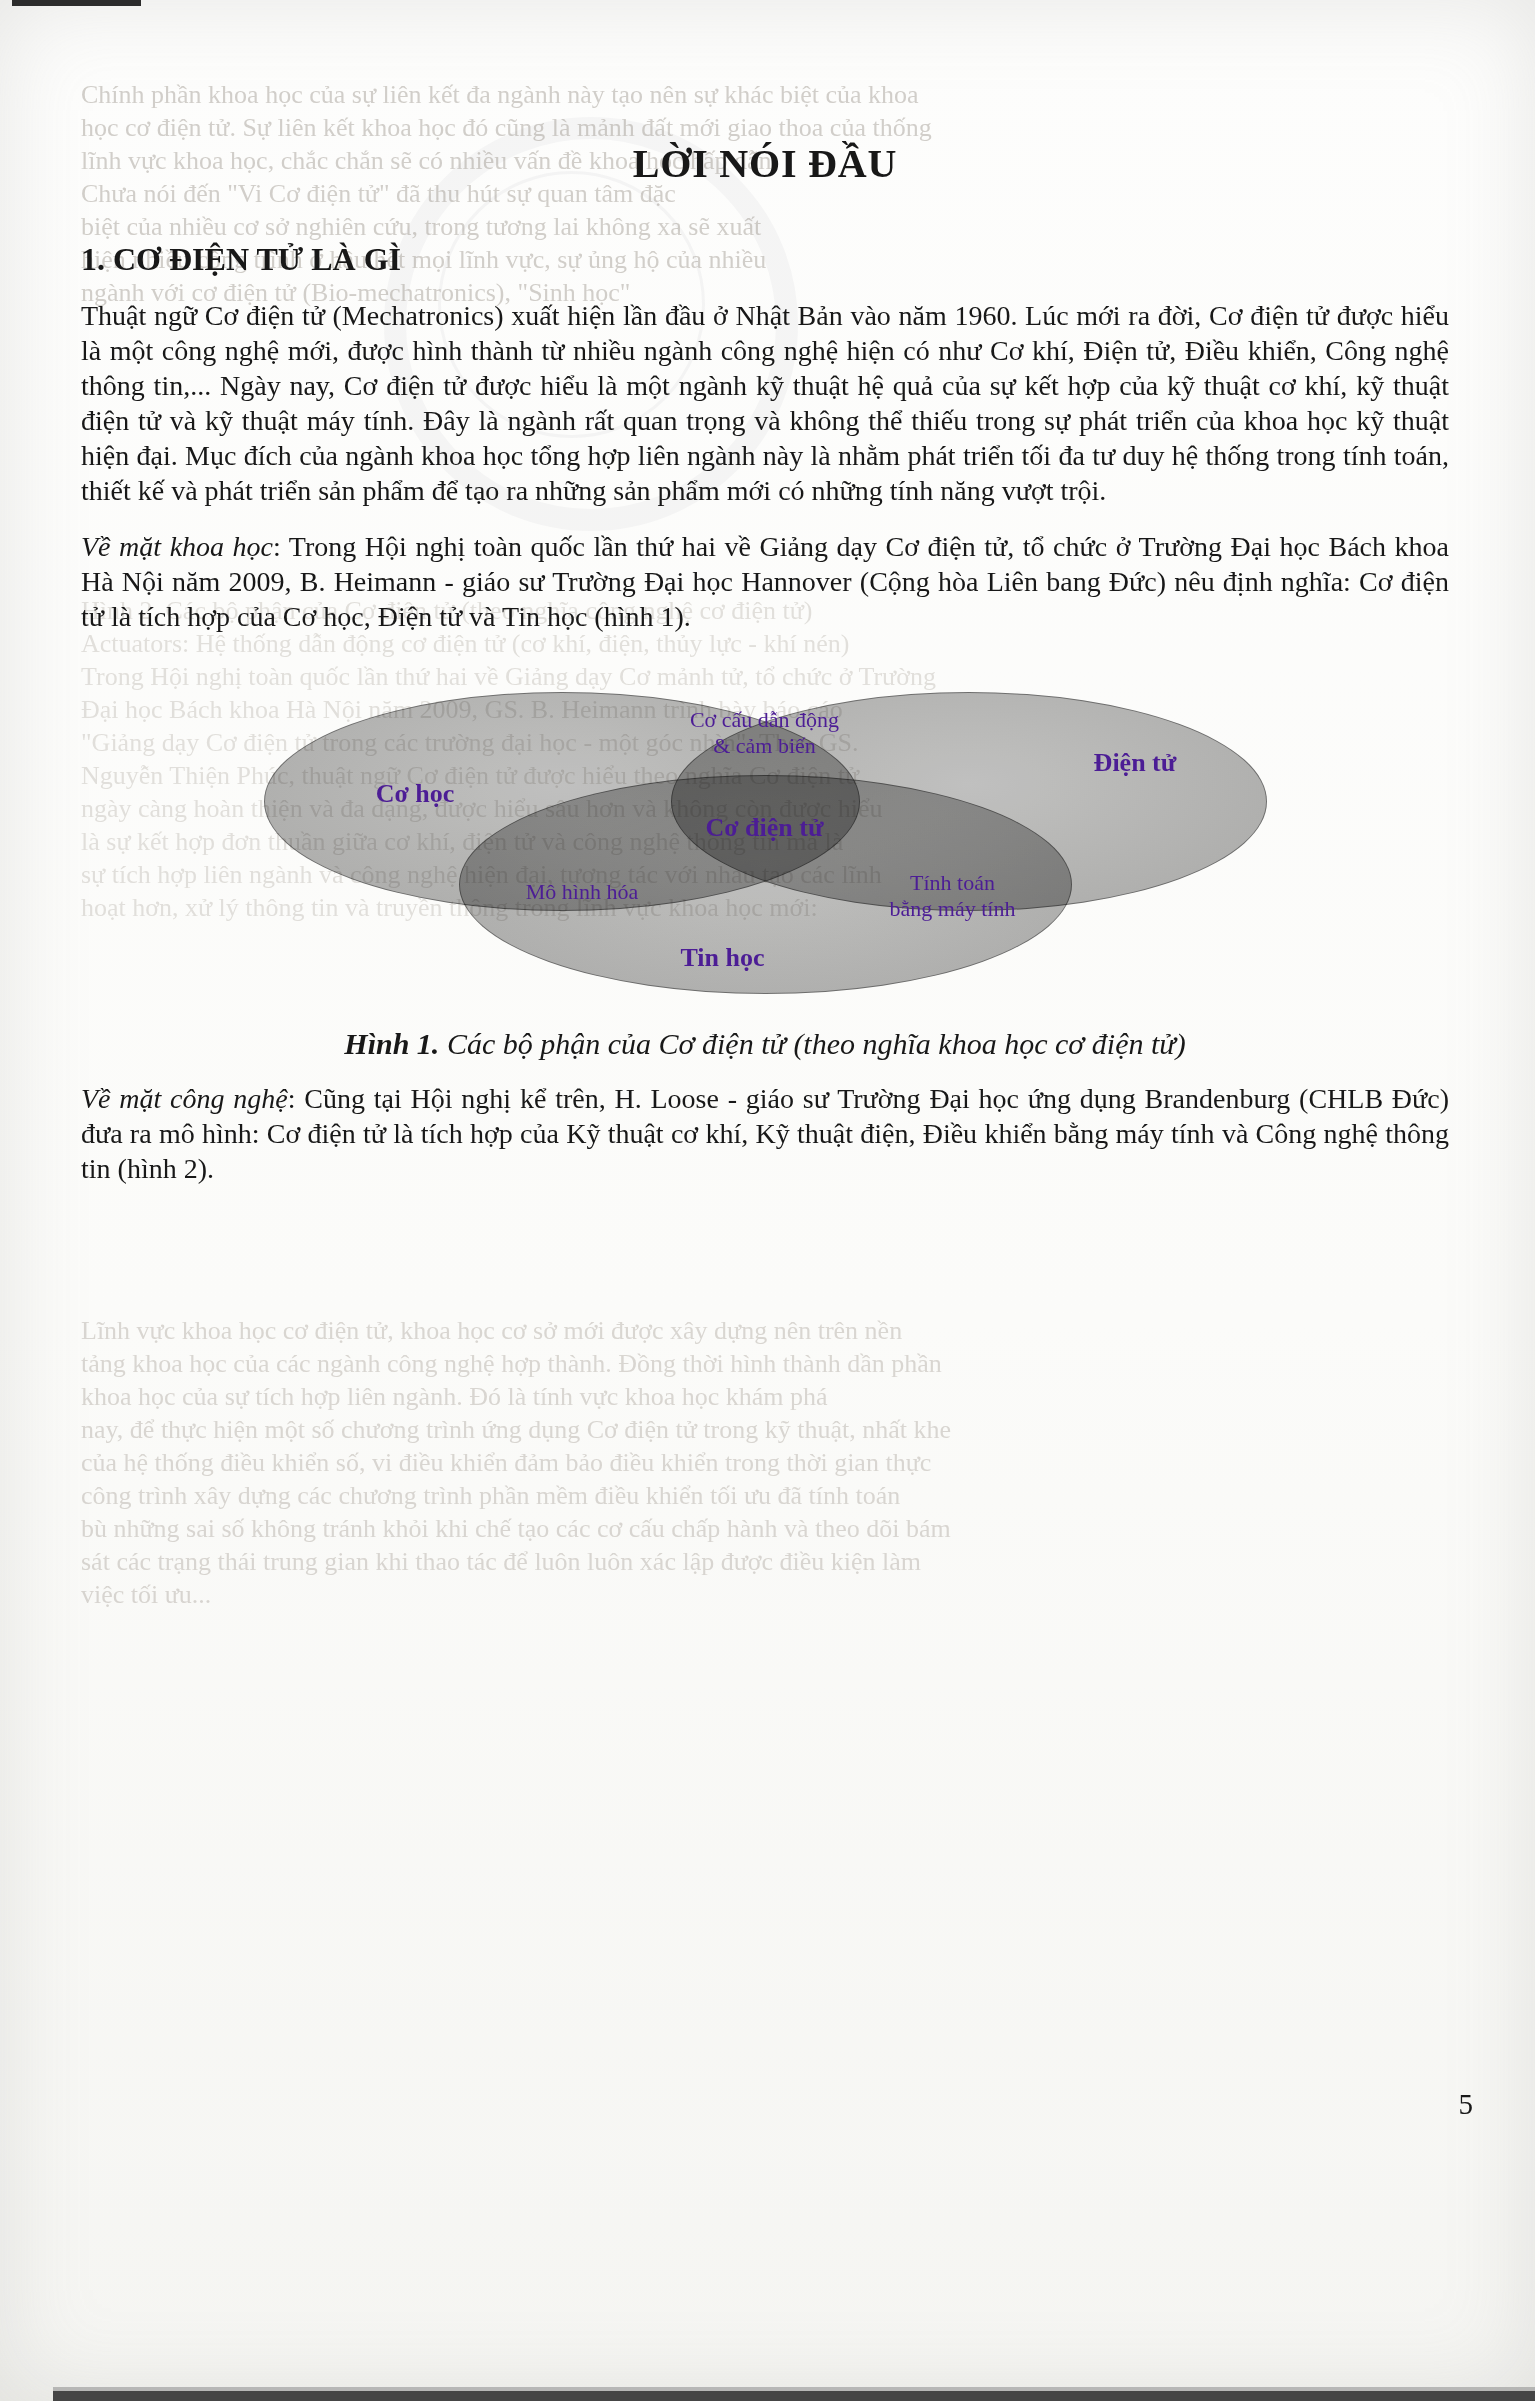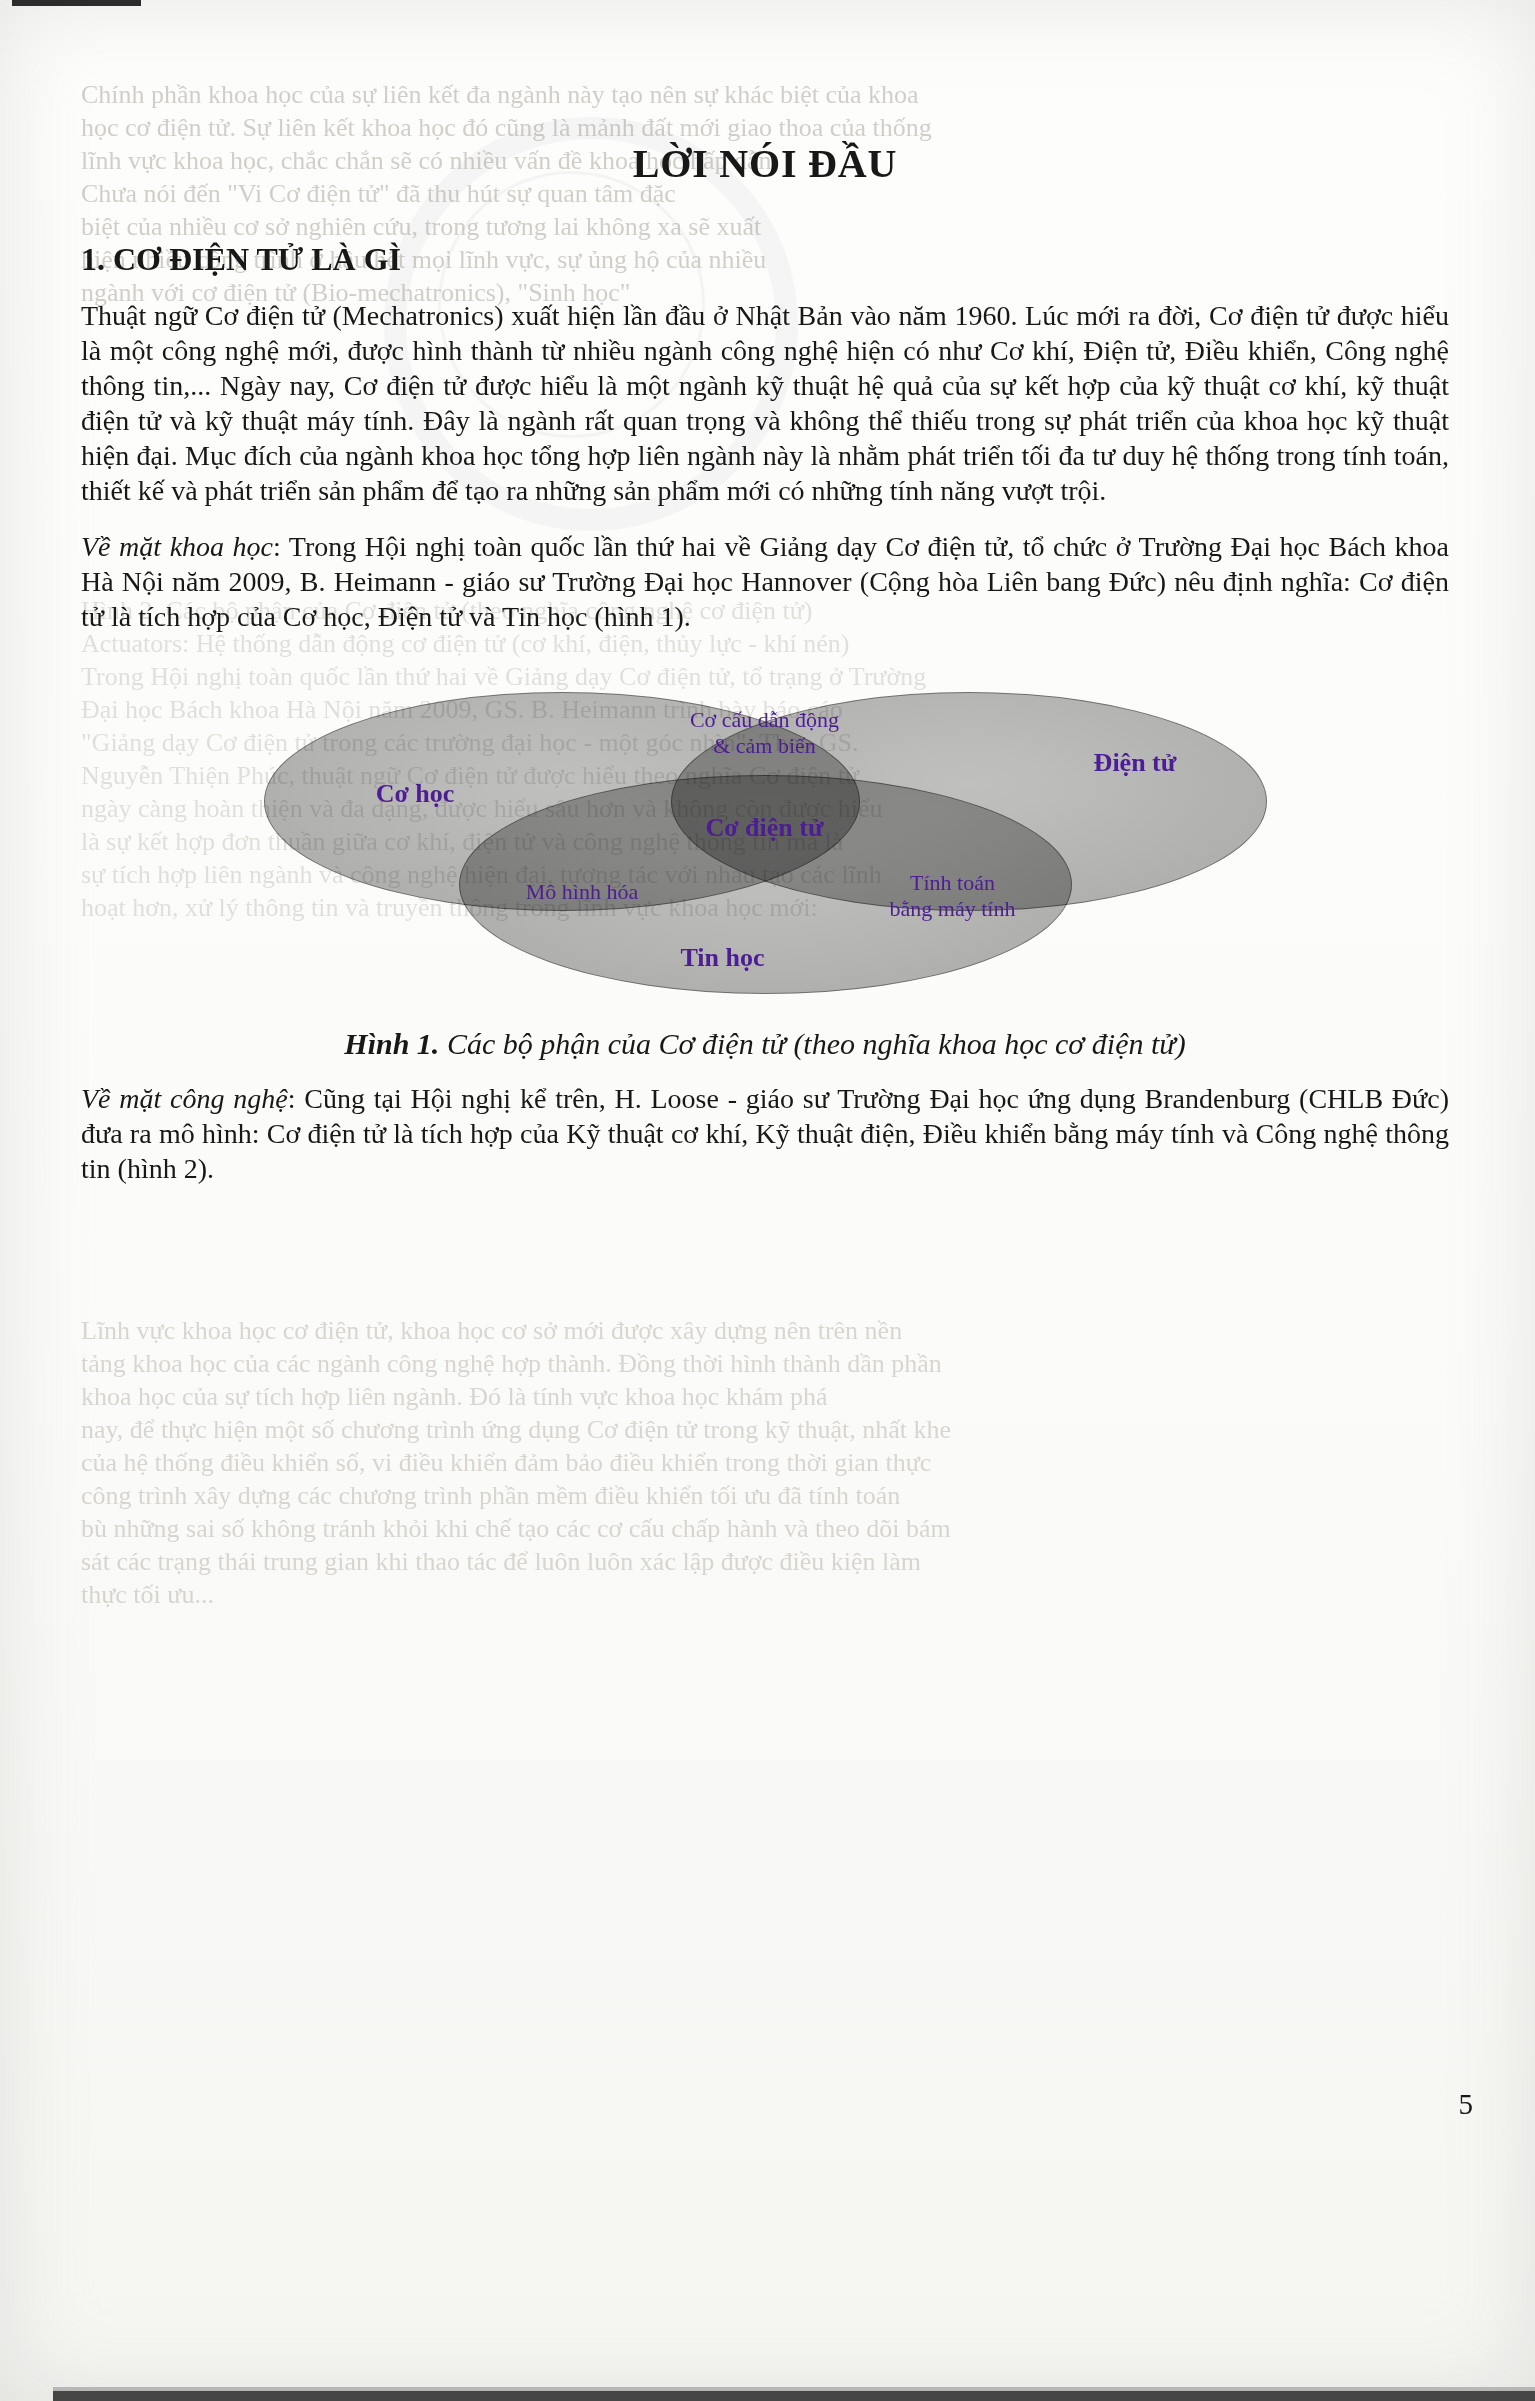--- a/index.html
+++ b/index.html
@@ -71,39 +71,39 @@
       <div class="bleed-line">học cơ điện tử. Sự liên kết khoa học đó cũng là mảnh đất mới giao thoa của thống</div>
       <div class="bleed-line">lĩnh vực khoa học, chắc chắn sẽ có nhiều vấn đề khoa học hấp dẫn.</div>
       <div class="bleed-line">Chưa nói đến "Vi Cơ điện tử"                                đã thu hút sự quan tâm đặc</div>
       <div class="bleed-line">biệt của nhiều cơ sở nghiên cứu,                      trong tương lai không xa sẽ xuất</div>
       <div class="bleed-line">hiện nhiều công trình ở hầu hết mọi lĩnh vực,              sự ủng hộ của nhiều</div>
       <div class="bleed-line">ngành với cơ điện tử                         (Bio-mechatronics), "Sinh học"</div>
     </div>
   <div class="bleed-block bleed-middle">
       <div class="bleed-line">Hình 2. Các bộ phận của Cơ điện tử (theo nghĩa công nghệ cơ điện tử)</div>
       <div class="bleed-line">Actuators: Hệ thống dẫn động cơ điện tử (cơ khí, điện, thủy lực - khí nén)</div>
-      <div class="bleed-line">Trong Hội nghị toàn quốc lần thứ hai về Giảng dạy Cơ điện tử, tổ trạng ở Trường</div>
+      <div class="bleed-line">Trong Hội nghị toàn quốc lần thứ hai về Giảng dạy Cơ mảnh tử, tổ chức ở Trường</div>
       <div class="bleed-line">Đại học Bách khoa Hà Nội năm 2009, GS. B. Heimann trình bày báo cáo</div>
       <div class="bleed-line">"Giảng dạy Cơ điện tử trong các trường đại học - một góc nhìn". Theo GS.</div>
       <div class="bleed-line">Nguyễn Thiện Phúc, thuật ngữ Cơ điện tử được hiểu theo nghĩa Cơ điện tử</div>
       <div class="bleed-line">ngày càng hoàn thiện và đa dạng, được hiểu sâu hơn và không còn được hiểu</div>
       <div class="bleed-line">là sự kết hợp đơn thuần giữa cơ khí, điện tử và công nghệ thông tin mà là</div>
       <div class="bleed-line">sự tích hợp liên ngành và công nghệ hiện đại, tương tác với nhau tạo các lĩnh</div>
       <div class="bleed-line">hoạt hơn, xử lý thông tin và truyền thông trong lĩnh vực khoa học mới:</div>
     </div>
   <div class="bleed-block bleed-bottom">
       <div class="bleed-line">Lĩnh vực khoa học cơ điện tử, khoa học cơ sở mới được xây dựng nên trên nền</div>
       <div class="bleed-line">tảng khoa học của các ngành công nghệ hợp thành. Đồng thời hình thành dần phần</div>
       <div class="bleed-line">khoa học của sự tích hợp liên ngành. Đó là tính vực khoa học khám phá</div>
       <div class="bleed-line">nay, để thực hiện một số chương trình ứng dụng Cơ điện tử trong kỹ thuật, nhất khe</div>
       <div class="bleed-line">của hệ thống điều khiển số, vi điều khiển đảm bảo điều khiển trong thời gian thực</div>
       <div class="bleed-line">công trình xây dựng các chương trình phần mềm điều khiển tối ưu đã tính toán</div>
       <div class="bleed-line">bù những sai số không tránh khỏi khi chế tạo các cơ cấu chấp hành và theo dõi bám</div>
       <div class="bleed-line">sát các trạng thái trung gian khi thao tác để luôn luôn xác lập được điều kiện làm</div>
-      <div class="bleed-line">thực tối ưu...</div>
+      <div class="bleed-line">việc tối ưu...</div>
     </div>
 </div>
 
 <div class="content">
 
   <h1 class="page-title">LỜI NÓI ĐẦU</h1>
 
   <h2 class="section-heading">1. CƠ ĐIỆN TỬ LÀ GÌ</h2>
 
   <p class="body-par">Thuật ngữ Cơ điện tử (Mechatronics) xuất hiện lần đầu ở Nhật Bản vào năm 1960. Lúc mới ra đời, Cơ điện tử được hiểu là một công nghệ mới, được hình thành từ nhiều ngành công nghệ hiện có như Cơ khí, Điện tử, Điều khiển, Công nghệ thông tin,... Ngày nay, Cơ điện tử được hiểu là một ngành kỹ thuật hệ quả của sự kết hợp của kỹ thuật cơ khí, kỹ thuật điện tử và kỹ thuật máy tính. Đây là ngành rất quan trọng và không thể thiếu trong sự phát triển của khoa học kỹ thuật hiện đại. Mục đích của ngành khoa học tổng hợp liên ngành này là nhằm phát triển tối đa tư duy hệ thống trong tính toán, thiết kế và phát triển sản phẩm để tạo ra những sản phẩm mới có những tính năng vượt trội.</p>

